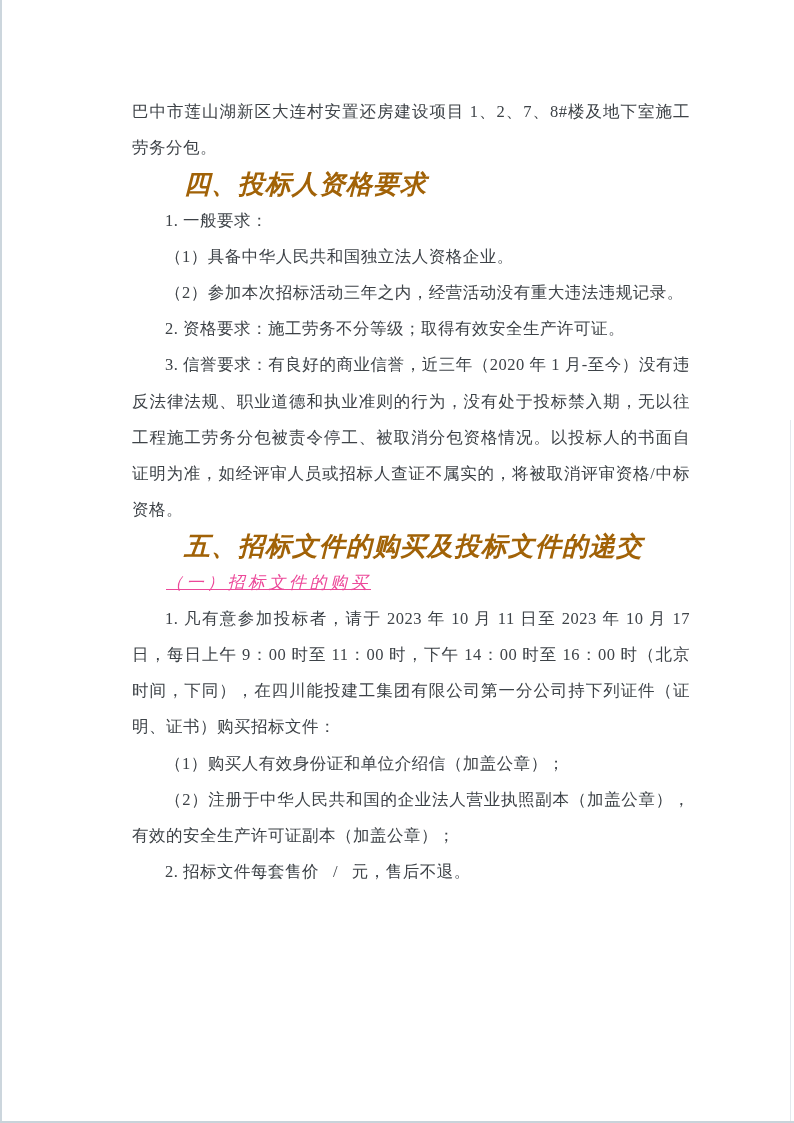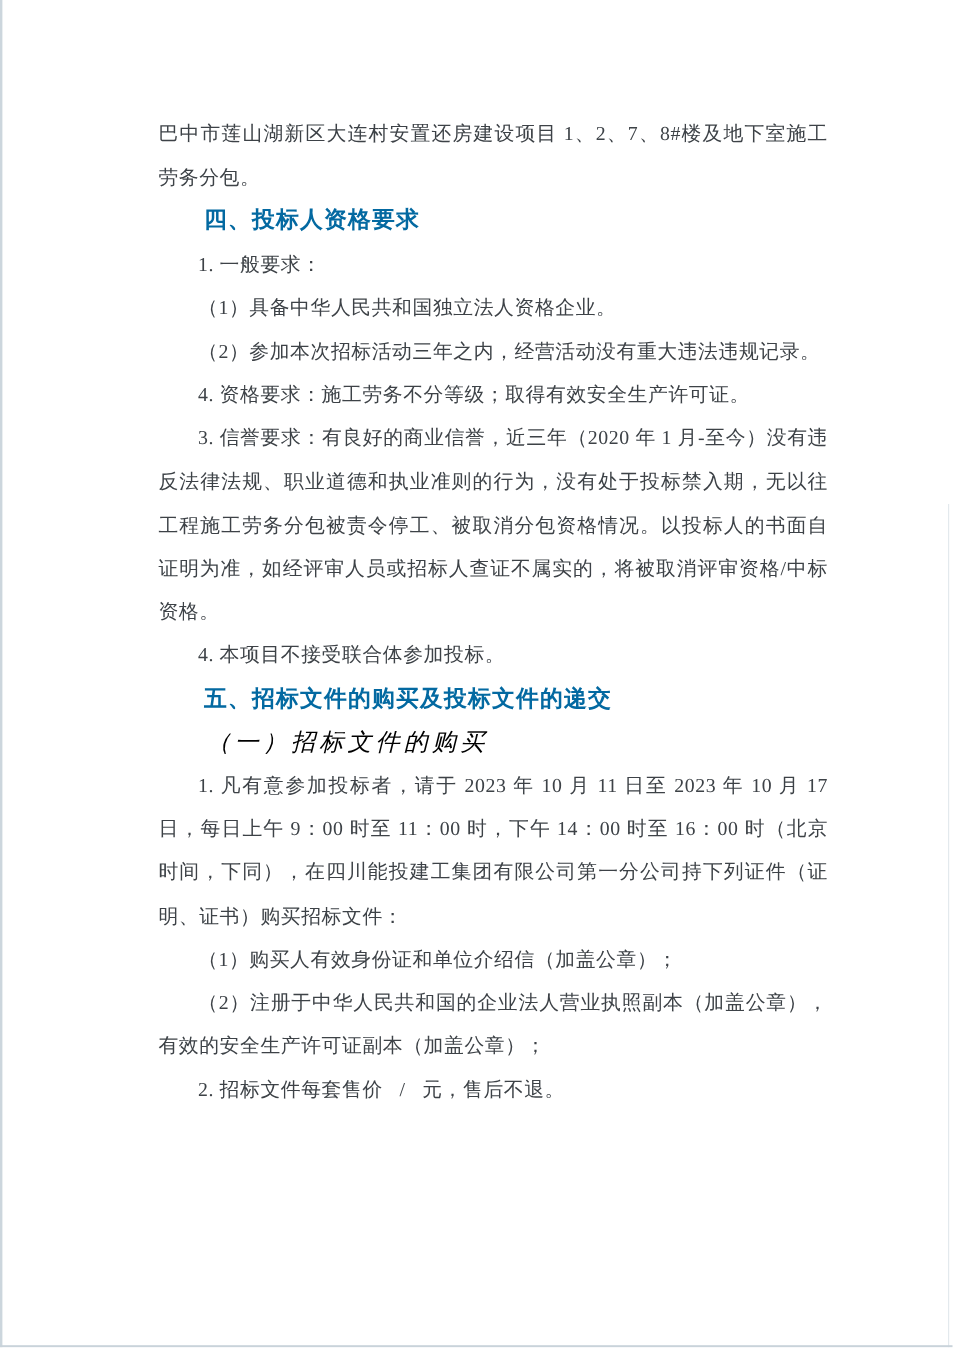--- a/index.html
+++ b/index.html
@@ -45,34 +45,36 @@
     text-indent: 2em;
   }
   .textblock p.noindent {
     text-indent: 0;
   }
   .h-bold {
     margin: 0;
     text-indent: 1.9em;
     font-family: "Liberation Sans", "DejaVu Sans", sans-serif;
     font-weight: bold;
-    font-size: 19px;
+    font-size: 26px;
     line-height: 36.2px;
-    color: #0369a1;
+    color: #a16207;
     letter-spacing: 1px;
+    font-style: italic;
   }
   .kaiti {
     margin: 0;
     text-indent: 1.7em;
     font-family: "Liberation Serif", "DejaVu Serif", serif;
     font-style: italic;
-    font-size: 20px;
+    font-size: 17px;
     line-height: 36.2px;
     letter-spacing: 3.5px;
-    color: #000000;
+    color: #ec4899;
+    text-decoration: underline;
   }
   .u {
     text-underline-offset: 3px;
   }
 </style>
 </head>
 <body>
 
 <div class="page">
   <div class="edge-left"></div>
@@ -86,25 +88,24 @@
     <p class="h-bold">四、投标人资格要求</p>
 
     <p>1. 一般要求：</p>
 
     <p>（1）具备中华人民共和国独立法人资格企业。</p>
 
     <p>（2）参加本次招标活动三年之内，经营活动没有重大违法违规记录。</p>
 
 
 
-    <p>4. 资格要求：施工劳务不分等级；取得有效安全生产许可证。</p>
+    <p>2. 资格要求：施工劳务不分等级；取得有效安全生产许可证。</p>
 
     <p>3. 信誉要求：有良好的商业信誉，近三年（2020 年 1 月-至今）没有违反法律法规、职业道德和执业准则的行为，没有处于投标禁入期，无以往工程施工劳务分包被责令停工、被取消分包资格情况。以投标人的书面自证明为准，如经评审人员或招标人查证不属实的，将被取消评审资格/中标资格。</p>
 
-    <p>4. 本项目不接受联合体参加投标。</p>
 
     <p class="h-bold">五、招标文件的购买及投标文件的递交</p>
 
     <p class="kaiti">（一）招标文件的购买</p>
 
     <p>
       <span>1. 凡有意参加投标者，请于</span><span class="u"> 2023 </span><span>年 </span><span class="u">10</span><span> 月 </span><span class="u">11</span><span> 日至</span><span class="u"> 2023 </span><span>年 </span><span class="u">10</span><span> 月 </span><span class="u">17</span><span> 日，每日上午 </span><span class="u">9：00</span><span> 时至 </span><span class="u">11：00</span><span> 时，下午 </span><span class="u">14：00</span><span> 时至 </span><span class="u">16：00</span><span> 时（北京时间，下同），在四川能投建工集团有限公司第一分公司持下列证件（证明、证书）购买招标文件：</span>
     </p>
 
     <p>（1）购买人有效身份证和单位介绍信（加盖公章）；</p>

